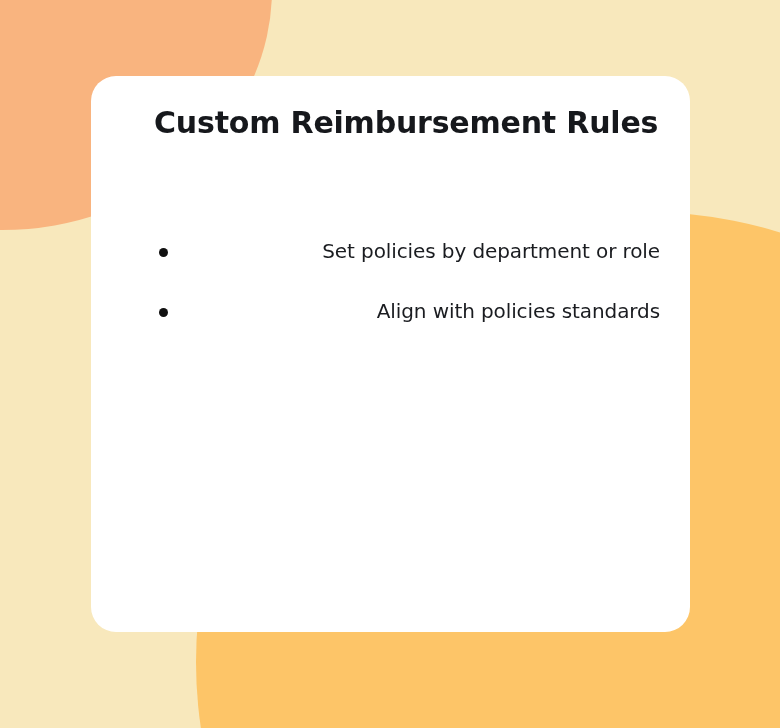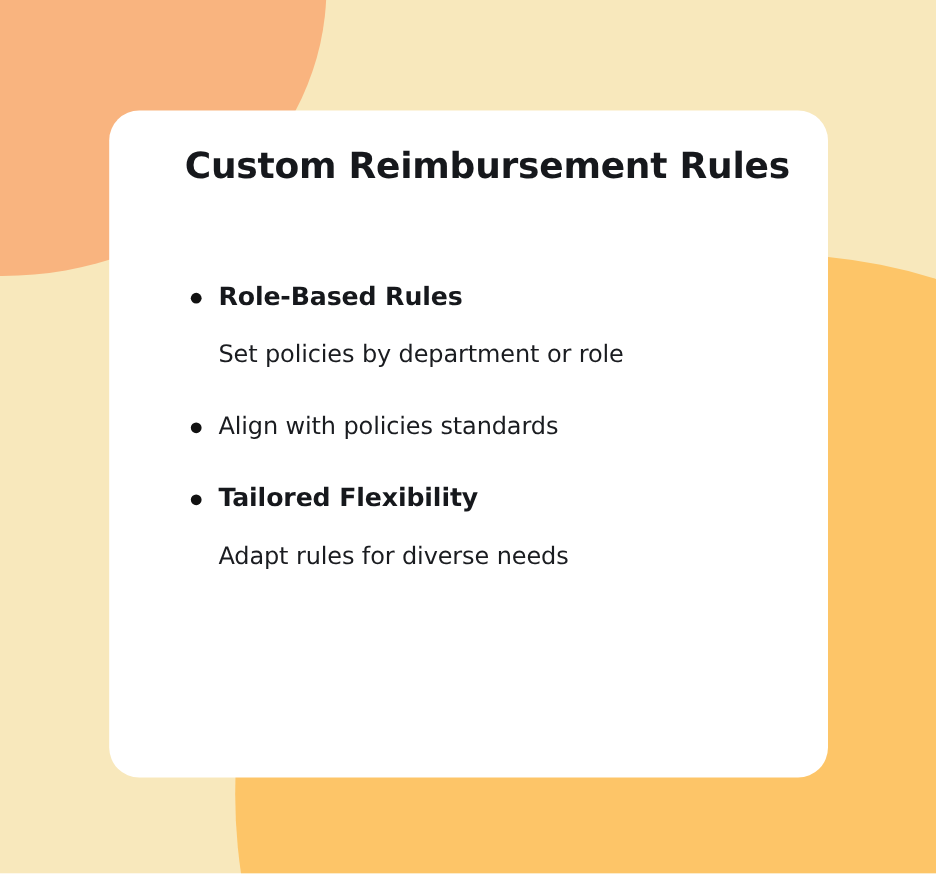--- a/index.html
+++ b/index.html
@@ -41,27 +41,28 @@
     top: 212px;
     width: 900px;
     height: 900px;
     background: #fdc568;
   }
 
   
   #card {
     position: absolute;
     left: 91px;
-    top: 92px;
+    top: 76px;
     width: 599px;
     height: 556px;
     background: #ffffff;
     border-radius: 25px;
     box-sizing: border-box;
     padding: 0;
+    text-align: right;
   }
 
   #card-title {
     position: absolute;
     left: 63px;
     top: 28px;
     margin: 0;
     font-size: 30px;
     font-weight: bold;
     line-height: 1.25;
@@ -125,30 +126,24 @@
   <div class="blob" id="blob-amber"></div>
 
   <div id="card">
 
     <h1 id="card-title">Custom Reimbursement Rules</h1>
 
     <ul id="rules-list">
 
       <li class="rule-item">
         <span class="rule-bullet"></span>
-        <span class="rule-heading">Role-Based Rules</span>
         <span class="rule-detail">Set policies by department or role</span>
       </li>
 
       <li class="rule-item">
         <span class="rule-bullet"></span>
         <span class="rule-detail">Align with policies standards</span>
       </li>
 
-      <li class="rule-item">
-        <span class="rule-bullet"></span>
-        <span class="rule-heading">Tailored Flexibility</span>
-        <span class="rule-detail">Adapt rules for diverse needs</span>
-      </li>
 
     </ul>
   </div>
 </div>
 
 </body></html>

